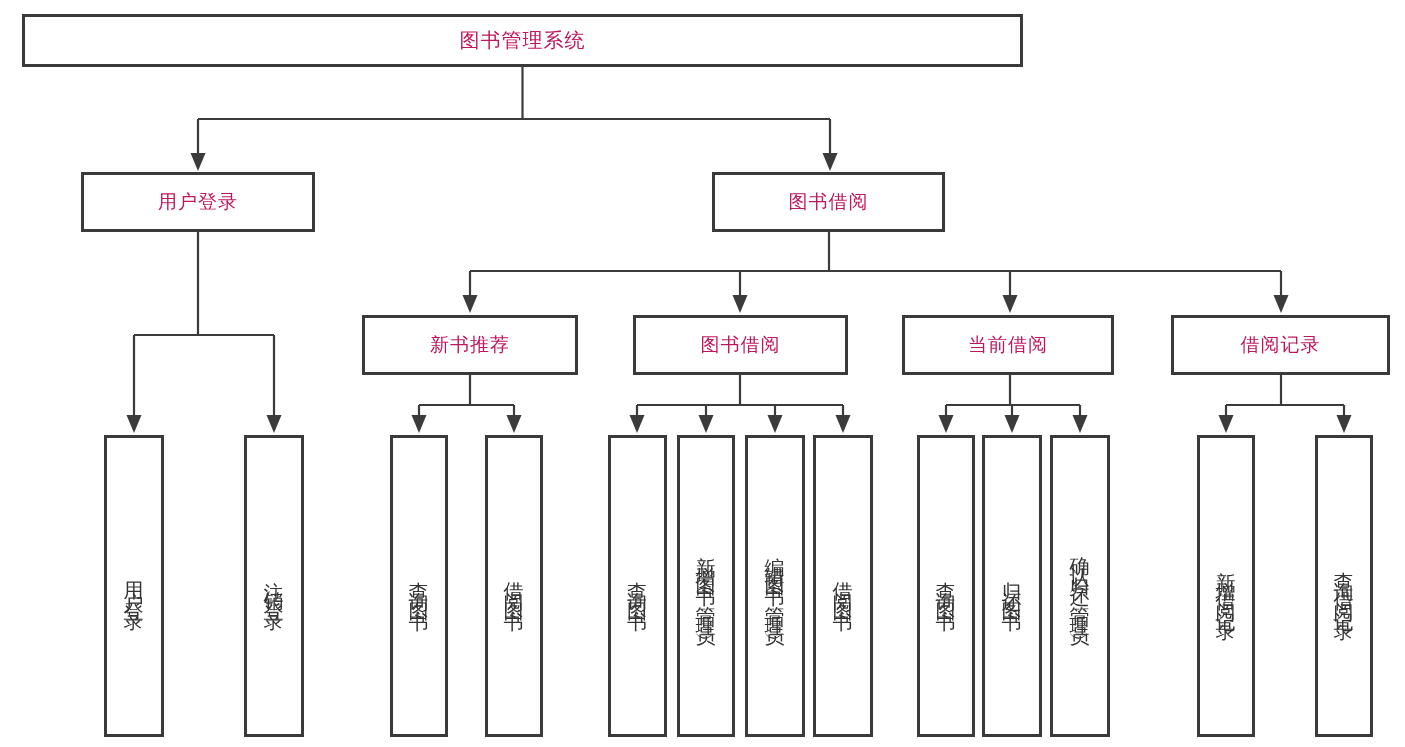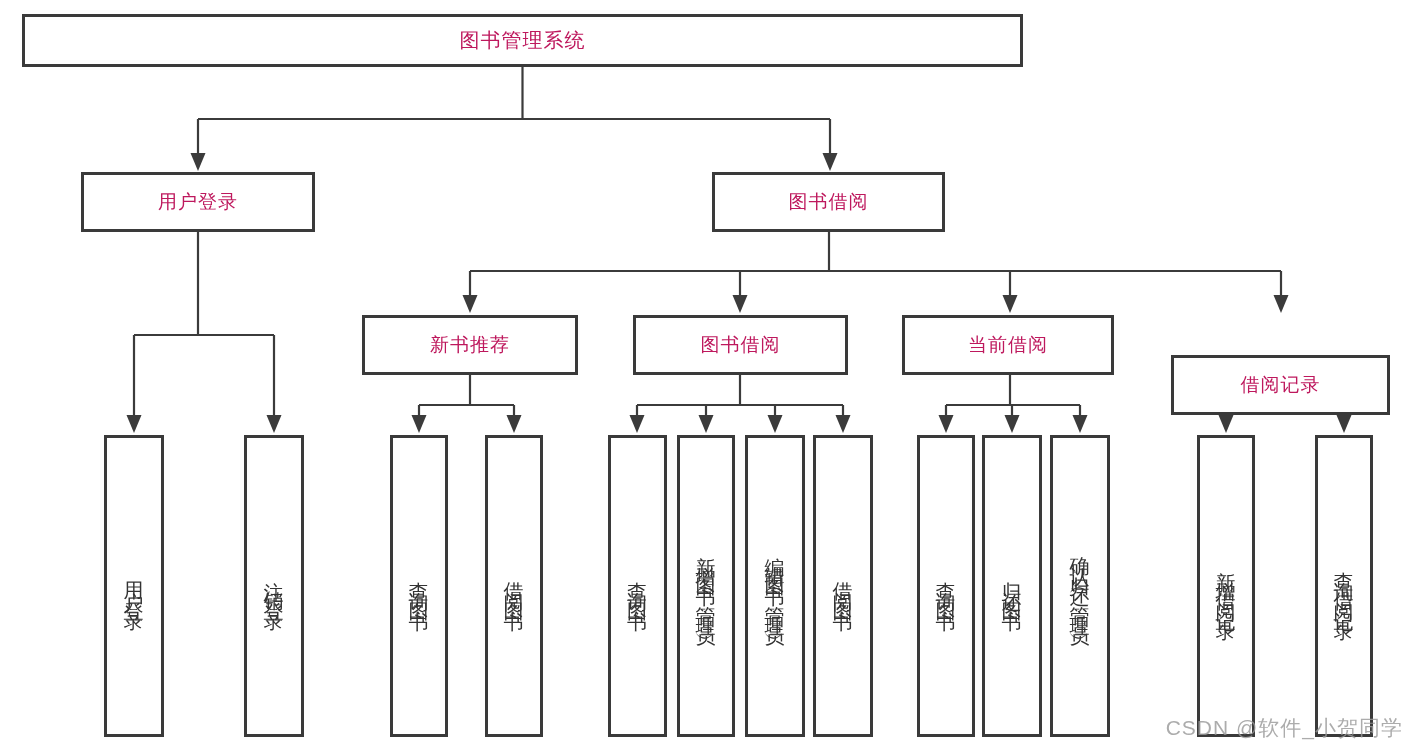--- a/index.html
+++ b/index.html
@@ -135,21 +135,21 @@
 
   <div class="hbox" style="left:362px; top:315px; width:216px; height:60px;">
     <span class="label">新书推荐</span>
   </div>
   <div class="hbox" style="left:633px; top:315px; width:215px; height:60px;">
     <span class="label">图书借阅</span>
   </div>
   <div class="hbox" style="left:902px; top:315px; width:212px; height:60px;">
     <span class="label">当前借阅</span>
   </div>
-  <div class="hbox" style="left:1171px; top:315px; width:219px; height:60px;margin-top:40px;">
+  <div class="hbox" style="left:1171px; top:315px; width:219px; height:60px;">
     <span class="label">借阅记录</span>
   </div>
 
   <div class="vbox" style="left:104px; width:60px;">
     <span class="vtext">用户登录</span>
   </div>
   <div class="vbox" style="left:244px; width:60px;">
     <span class="vtext">注销登录</span>
   </div>
 
@@ -183,15 +183,14 @@
     <span class="vtext">确认归还（管理员）</span>
   </div>
 
   <div class="vbox" style="left:1197px; width:58px;">
     <span class="vtext">新增借阅记录</span>
   </div>
   <div class="vbox" style="left:1315px; width:58px;">
     <span class="vtext">查询借阅记录</span>
   </div>
 
-  <div id="watermark">CSDN @软件_小贺同学</div>
 
 </div>
 
 </body></html>

